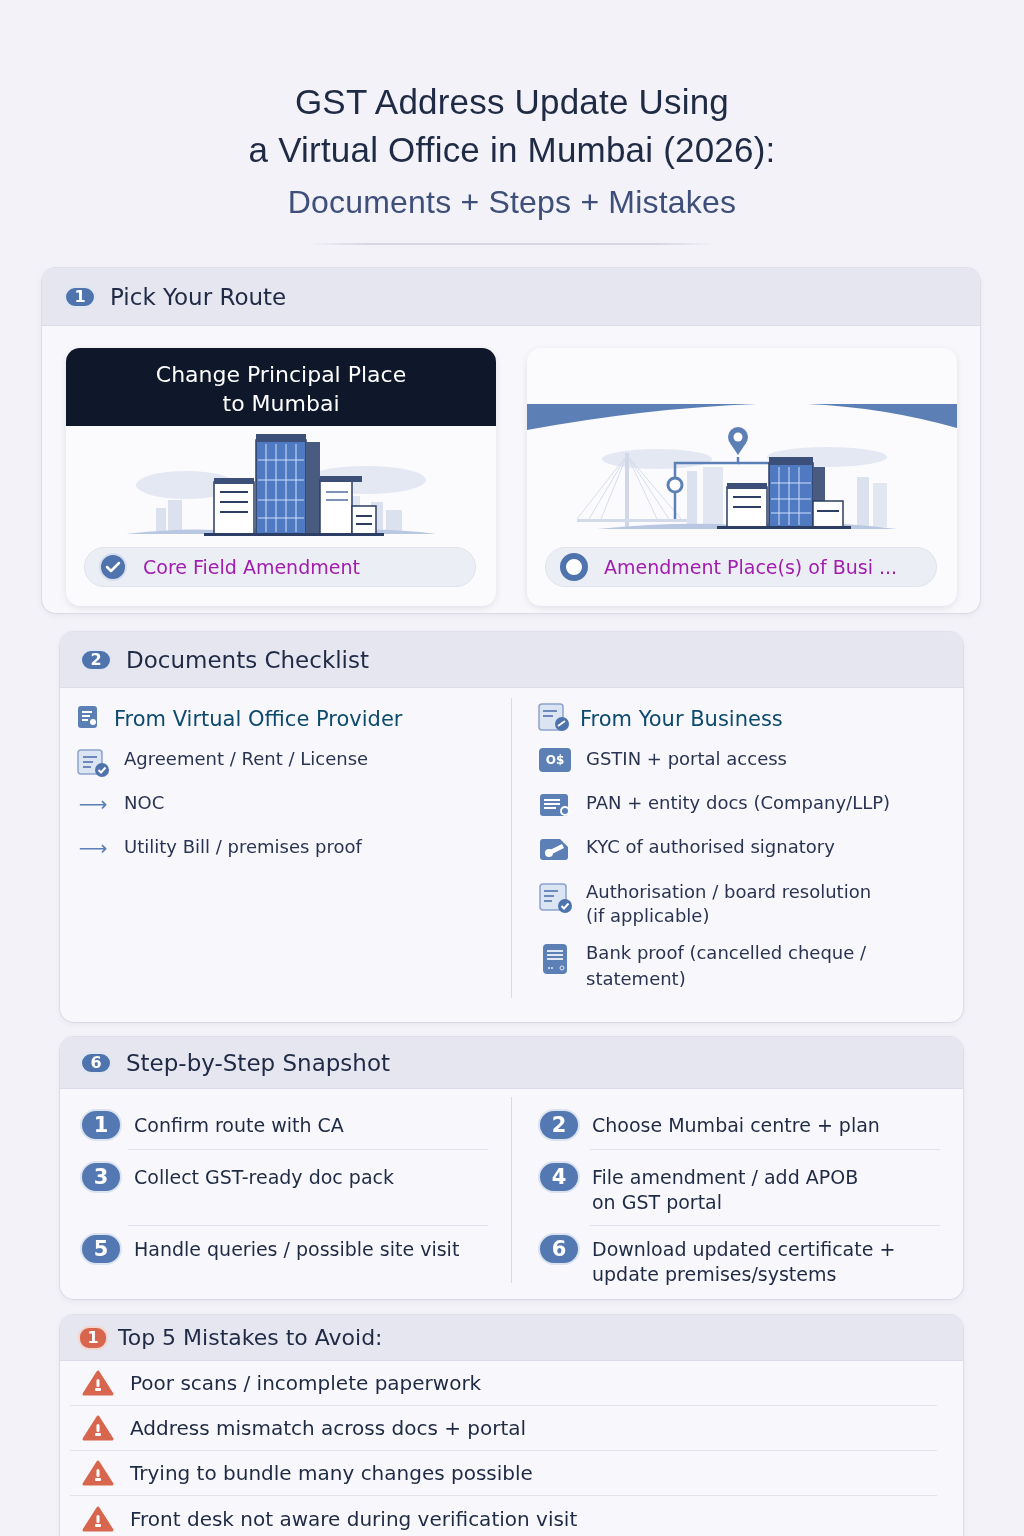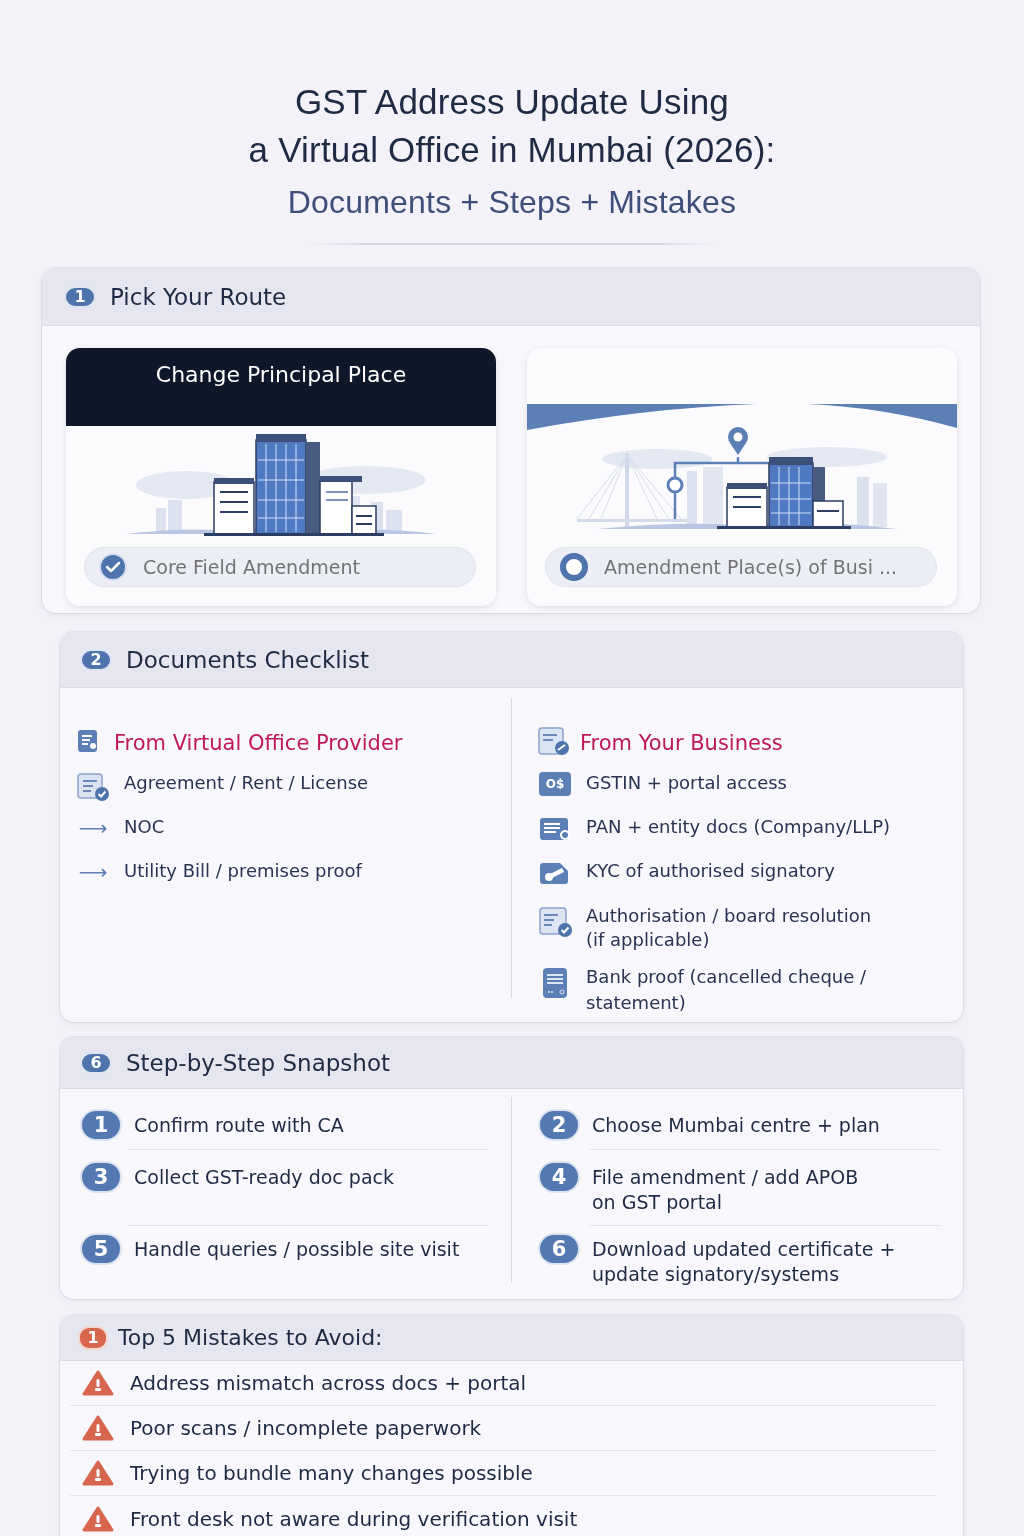--- a/index.html
+++ b/index.html
@@ -54,36 +54,36 @@
     .route-head {
       background: #0f172a; color: #fff; text-align: center; font-size: 22px;
       line-height: 29px; padding-top: 12px; height: 78px;
     }
     .route-card.right .route-head { height: 60px; padding-top: 11px; }
     .route-wave { position: absolute; left: 0; top: 56px; width: 430px; height: 28px; }
     .route-art { position: absolute; left: 50px; top: 82px; width: 330px; height: 110px; }
     .route-pill {
       position: absolute; left: 18px; top: 199px; width: 392px; height: 40px;
       border-radius: 20px; background: #eceef5; border: 1px solid #e0e2ec;
-      display: flex; align-items: center; padding-left: 14px; font-size: 19px; color: #737373;
+      display: flex; align-items: center; padding-left: 14px; font-size: 19px; color: #a21caf;
     }
     .pill-icon {
       width: 28px; height: 28px; border-radius: 50%; background: #4e73ad;
       display: flex; align-items: center; justify-content: center; margin-right: 16px;
       border: 2px solid #d6def0;
     }
     .pill-icon.ring { background: #fff; border: 6px solid #4e73ad; width: 28px; height: 28px; }
 
     
     #sec2 { left: 60px; top: 632px; width: 903px; height: 390px; }
     .col-divider { position: absolute; top: 66px; width: 1px; background: #d8d8e6; }
     .doc-col { position: absolute; top: 70px; }
     .doc-col.left { left: 16px; width: 420px; }
     .doc-col.right { left: 478px; width: 410px; }
-    .doc-title { display: flex; align-items: center; font-size: 21px; color: #be185d; height: 34px; margin-top: 24px; }
+    .doc-title { display: flex; align-items: center; font-size: 21px; color: #0c4a6e; height: 34px; }
     .doc-title .ico { margin-right: 14px; }
     .doc-item { display: flex; align-items: flex-start; font-size: 18px; color: #2a3452; line-height: 26px; }
     .doc-item .ico { width: 34px; flex: 0 0 34px; margin-right: 14px; display: flex; justify-content: center; padding-top: 2px; }
     .arrow { color: #5c80b6; font-size: 20px; line-height: 24px; }
 
     
     #sec3 { left: 60px; top: 1037px; width: 903px; height: 262px; }
     .step {
       position: absolute; display: flex; align-items: flex-start; font-size: 19px;
       color: #1f2a44; line-height: 25px;
@@ -118,20 +118,21 @@
 
 <div class="section" id="sec1">
   <div class="section-head">
     <span class="num-badge">1</span>
     <span>Pick Your Route</span>
   </div>
 
   <div class="route-card left">
     <div class="route-head">
       <div>Change Principal Place</div>
+      <div>to Mumbai</div>
     </div>
     <svg class="route-art" viewBox="0 0 330 110">
       <ellipse cx="70" cy="55" rx="50" ry="14" fill="#e4e8f2"></ellipse>
       <ellipse cx="250" cy="50" rx="60" ry="14" fill="#e4e8f2"></ellipse>
       <rect x="40" y="78" width="10" height="24" fill="#dbe1ee"></rect>
       <rect x="52" y="70" width="14" height="32" fill="#dbe1ee"></rect>
       <rect x="255" y="72" width="12" height="30" fill="#dbe1ee"></rect>
       <rect x="270" y="80" width="16" height="22" fill="#dbe1ee"></rect>
       <rect x="230" y="66" width="14" height="36" fill="#e0e5f0"></rect>
       <path d="M10 104 Q60 98 100 100 Q160 96 220 100 Q280 98 320 104 Z" fill="#b9c7e2"></path>
@@ -387,49 +388,49 @@
     <span>
       <span style="display:block">File amendment / add APOB</span>
       <span style="display:block">on GST portal</span>
     </span>
   </div>
   <div class="step-sep" style="left:530px;top:188px;width:350px;"></div>
   <div class="step" style="left:478px;top:200px;">
     <span class="step-num">6</span>
     <span>
       <span style="display:block">Download updated certificate +</span>
-      <span style="display:block">update signatory/systems</span>
+      <span style="display:block">update premises/systems</span>
     </span>
   </div>
 </div>
 
 <div class="section" id="sec4">
   <div class="section-head">
     <span class="num-badge red" style="width:30px;height:24px;margin-right:10px;">1</span>
     <span>Top 5 Mistakes to Avoid:</span>
   </div>
   <div class="mistake">
     <span class="ico">
       <svg width="32" height="26" viewBox="0 0 32 26">
           <path d="M16 2 L30 24 H2 Z" fill="#d8664f" stroke="#d8664f" stroke-width="3" stroke-linejoin="round"></path>
           <rect x="14.5" y="9" width="3" height="8" rx="1.5" fill="#fff"></rect>
           <rect x="13" y="18" width="6" height="3" rx="1" fill="#fff"></rect>
         </svg>
     </span>
-    <span>Address mismatch across docs + portal</span>
+    <span>Poor scans / incomplete paperwork</span>
   </div>
   <div class="mistake">
     <span class="ico">
       <svg width="32" height="26" viewBox="0 0 32 26">
           <path d="M16 2 L30 24 H2 Z" fill="#d8664f" stroke="#d8664f" stroke-width="3" stroke-linejoin="round"></path>
           <rect x="14.5" y="9" width="3" height="8" rx="1.5" fill="#fff"></rect>
           <rect x="13" y="18" width="6" height="3" rx="1" fill="#fff"></rect>
         </svg>
     </span>
-    <span>Poor scans / incomplete paperwork</span>
+    <span>Address mismatch across docs + portal</span>
   </div>
   <div class="mistake">
     <span class="ico">
       <svg width="32" height="26" viewBox="0 0 32 26">
           <path d="M16 2 L30 24 H2 Z" fill="#d8664f" stroke="#d8664f" stroke-width="3" stroke-linejoin="round"></path>
           <rect x="14.5" y="9" width="3" height="8" rx="1.5" fill="#fff"></rect>
           <rect x="13" y="18" width="6" height="3" rx="1" fill="#fff"></rect>
         </svg>
     </span>
     <span>Trying to bundle many changes possible</span>

